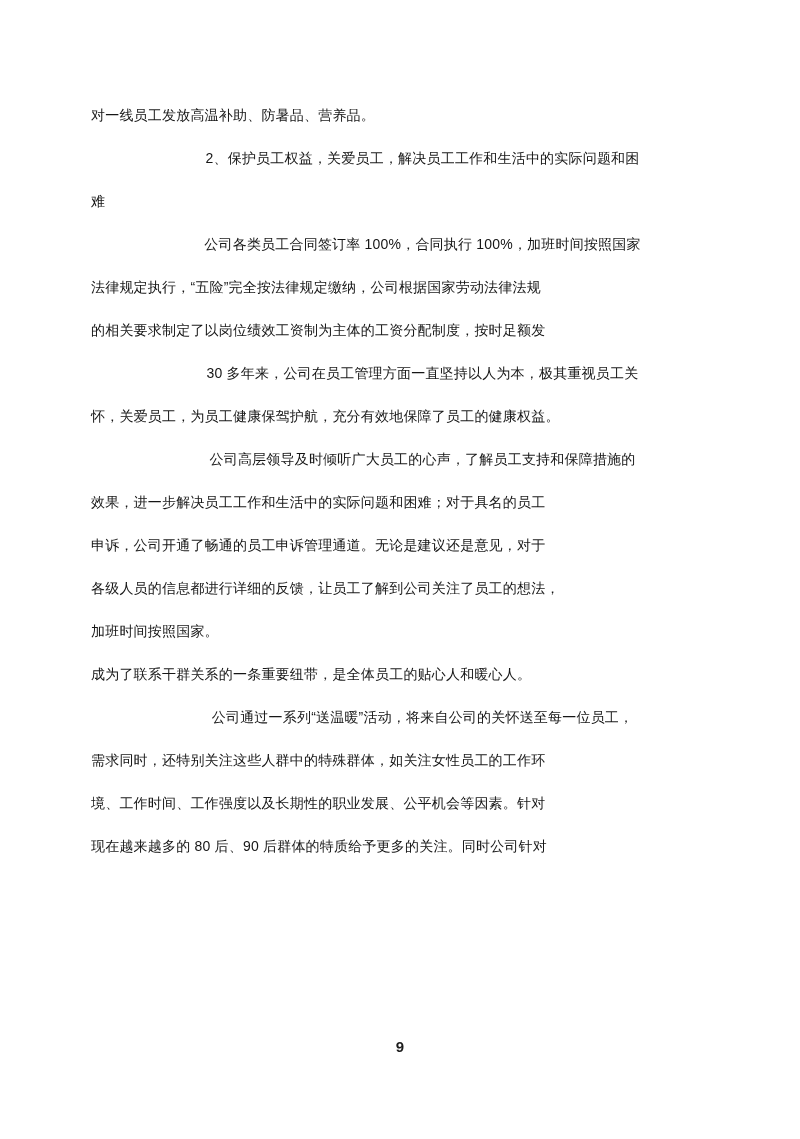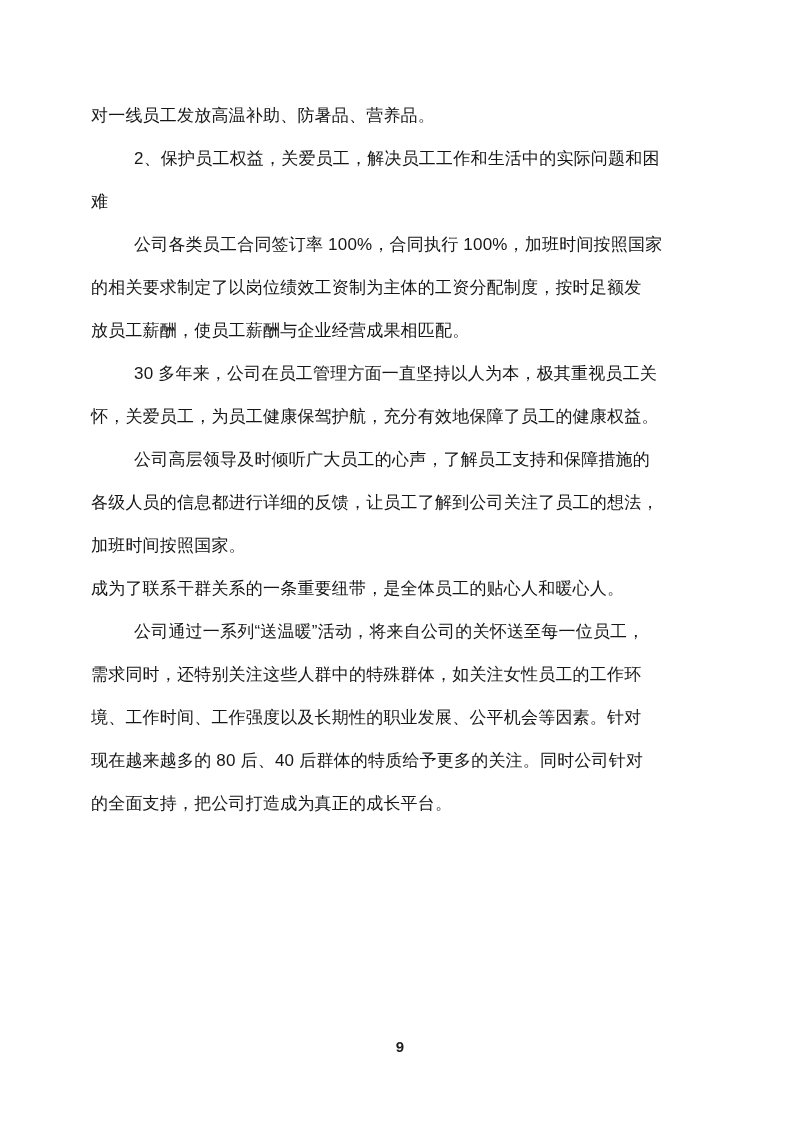--- a/index.html
+++ b/index.html
@@ -14,29 +14,30 @@
     overflow: hidden;
     font-family: "Liberation Sans", "DejaVu Sans", sans-serif;
   }
   .doc-content {
     position: absolute;
     top: 94px;
     left: 91px;
     width: 620px;
   }
   .line {
-    font-size: 17px;
+    font-size: 14px;
     line-height: 43px;
     color: #161616;
     letter-spacing: 0.2px;
     white-space: nowrap;
     font-weight: 500;
   }
   .line.indent {
     text-indent: 43px;
+    text-align: center;
   }
   .doc-footer {
     position: absolute;
     top: 1036px;
     left: 0;
     width: 100%;
     text-align: center;
   }
   .page-num {
     font-size: 15px;
@@ -46,30 +47,31 @@
   }
 </style>
 </head>
 <body>
 
 <main class="doc-content">
     <div class="line">对一线员工发放高温补助、防暑品、营养品。</div>
     <div class="line indent">2、保护员工权益，关爱员工，解决员工工作和生活中的实际问题和困</div>
     <div class="line">难</div>
     <div class="line indent">公司各类员工合同签订率 100%，合同执行 100%，加班时间按照国家</div>
+    <div class="line">法律规定执行，“五险”完全按法律规定缴纳，公司根据国家劳动法律法规</div>
     <div class="line">的相关要求制定了以岗位绩效工资制为主体的工资分配制度，按时足额发</div>
-    <div class="line">放员工薪酬，使员工薪酬与企业经营成果相匹配。</div>
     <div class="line indent">30 多年来，公司在员工管理方面一直坚持以人为本，极其重视员工关</div>
     <div class="line">怀，关爱员工，为员工健康保驾护航，充分有效地保障了员工的健康权益。</div>
     <div class="line indent">公司高层领导及时倾听广大员工的心声，了解员工支持和保障措施的</div>
+    <div class="line">效果，进一步解决员工工作和生活中的实际问题和困难；对于具名的员工</div>
+    <div class="line">申诉，公司开通了畅通的员工申诉管理通道。无论是建议还是意见，对于</div>
     <div class="line">各级人员的信息都进行详细的反馈，让员工了解到公司关注了员工的想法，</div>
     <div class="line">加班时间按照国家。</div>
     <div class="line">成为了联系干群关系的一条重要纽带，是全体员工的贴心人和暖心人。</div>
     <div class="line indent">公司通过一系列“送温暖”活动，将来自公司的关怀送至每一位员工，</div>
     <div class="line">需求同时，还特别关注这些人群中的特殊群体，如关注女性员工的工作环</div>
     <div class="line">境、工作时间、工作强度以及长期性的职业发展、公平机会等因素。针对</div>
-    <div class="line">现在越来越多的 80 后、40 后群体的特质给予更多的关注。同时公司针对</div>
-    <div class="line">的全面支持，把公司打造成为真正的成长平台。</div>
+    <div class="line">现在越来越多的 80 后、90 后群体的特质给予更多的关注。同时公司针对</div>
   </main>
 
 <footer class="doc-footer">
   <span class="page-num">9</span>
 </footer>
 
 </body></html>

